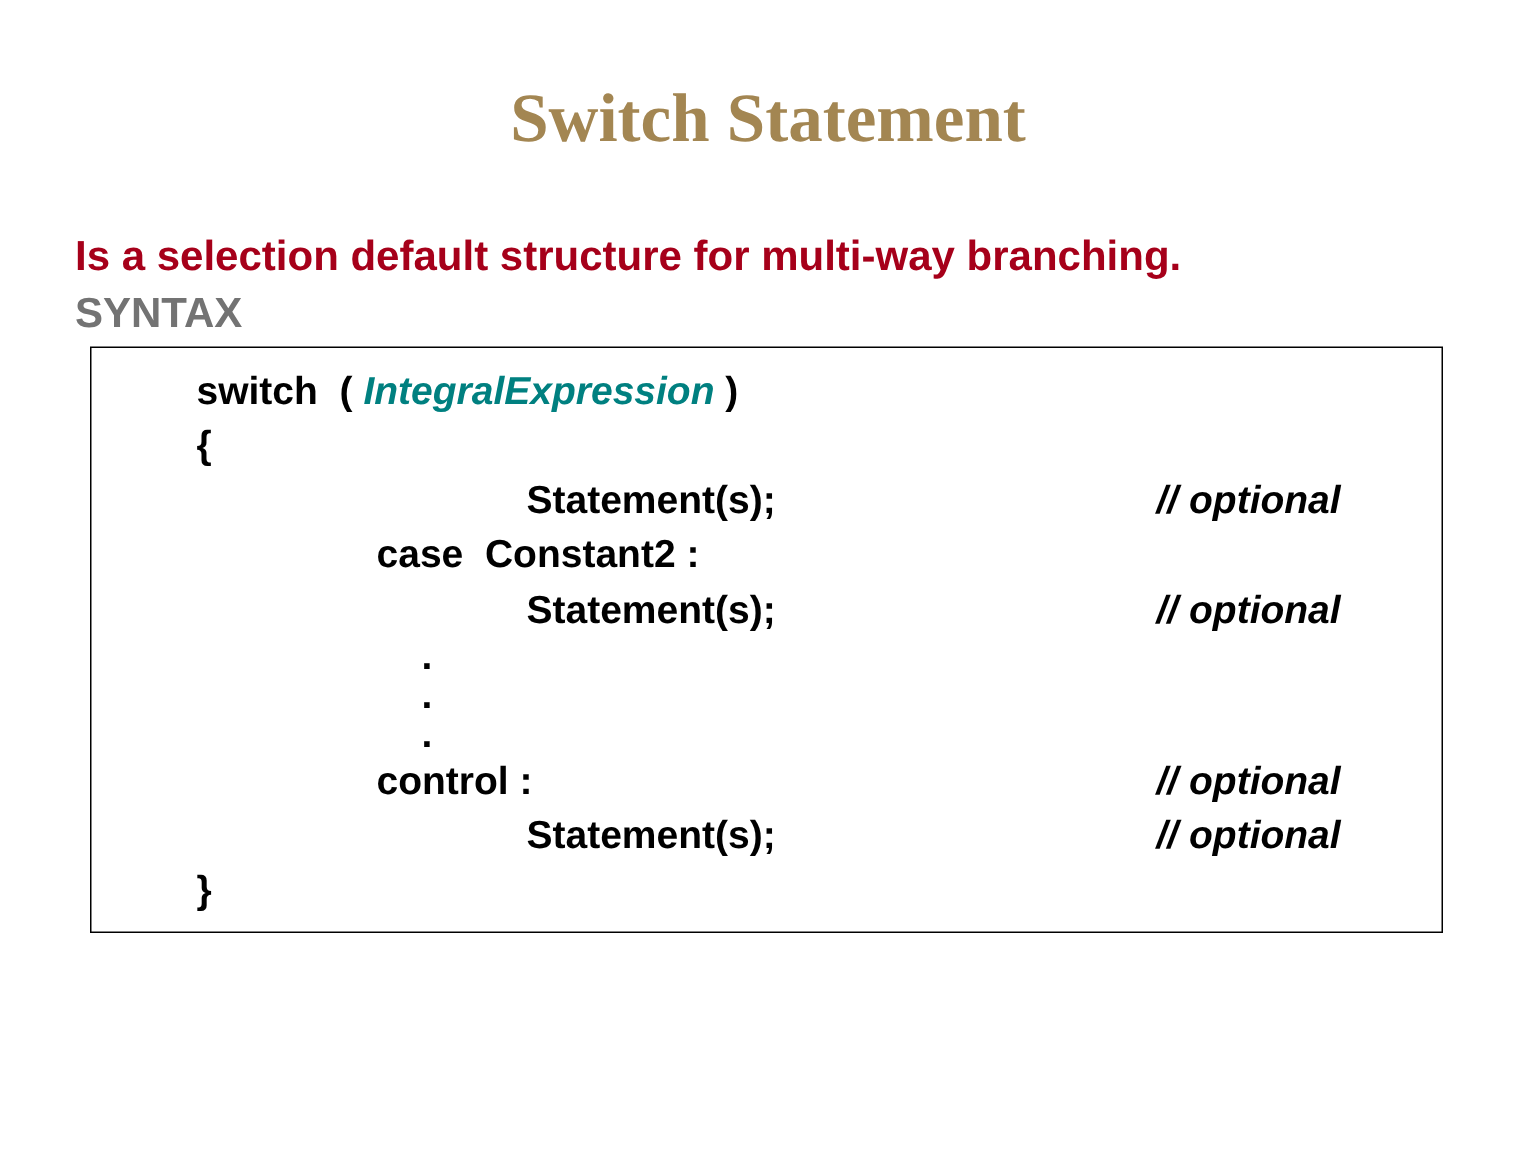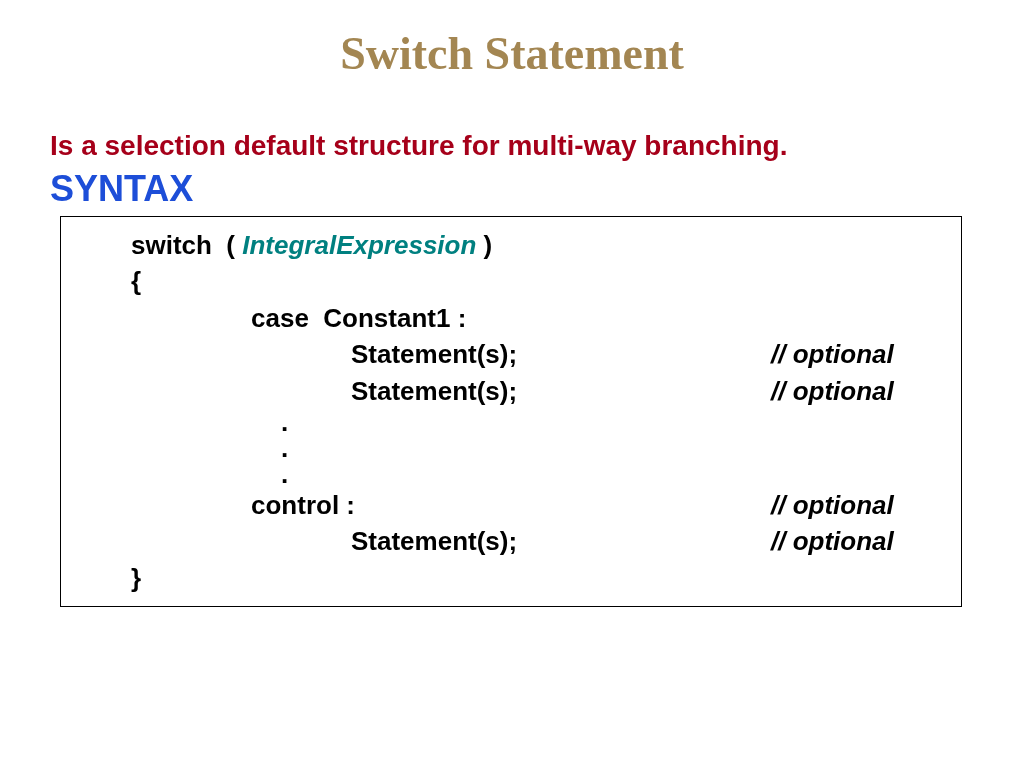--- a/index.html
+++ b/index.html
@@ -6,40 +6,40 @@
     margin: 0;
     padding: 0;
     width: 1024px;
     height: 768px;
     background: #ffffff;
     font-family: Arial, Helvetica, sans-serif;
     position: relative;
     overflow: hidden;
   }
   .slide {
-    padding: 27px 50px 40px 50px;
+    padding: 52px 50px 40px 50px;
   }
   .title {
     text-align: center;
     font-size: 46px;
     font-weight: bold;
     color: #a38652;
     font-family: Georgia, 'Times New Roman', serif;
     margin-bottom: 50px;
   }
   .subtitle {
     font-size: 28px;
     font-weight: bold;
     color: #a6001a;
     margin: 0 0 6px 0;
   }
   .syntax-label {
-    font-size: 36px;
+    font-size: 28px;
     font-weight: bold;
-    color: #1d4ed8;
+    color: #737373;
     margin: 0 0 6px 0;
   }
   .code-box {
     border: 1px solid #000;
     padding: 10px 0 10px 0;
     margin: 0 14px 0 10px;
     width: 900px;
   }
   .code-line {
     font-size: 26px;
@@ -63,22 +63,22 @@
 
 <div class="slide">
   <div class="title">Switch Statement</div>
 
   <div class="subtitle">Is a selection default structure for multi-way branching.</div>
   <div class="syntax-label">SYNTAX</div>
 
   <div class="code-box">
     <div class="code-line"><span>switch  ( </span><span class="teal">IntegralExpression</span><span> )</span></div>
     <div class="code-line">{</div>
-    <div class="code-line indent1">case  Constant1 :</div>
     <div class="code-line indent2"><span class="col-code">Statement(s);</span><span class="comment col-comment">// optional</span></div>
+    <div class="code-line indent1">case  Constant2 :</div>
     <div class="code-line indent2"><span class="col-code">Statement(s);</span><span class="comment col-comment">// optional</span></div>
     <div class="code-line dots">.</div>
     <div class="code-line dots">.</div>
     <div class="code-line dots">.</div>
     <div class="code-line indent1"><span style="display:inline-block;width:520px;">control :</span><span class="comment col-comment">// optional</span></div>
     <div class="code-line indent2"><span class="col-code">Statement(s);</span><span class="comment col-comment">// optional</span></div>
     <div class="code-line">}</div>
   </div>
 </div>
 

